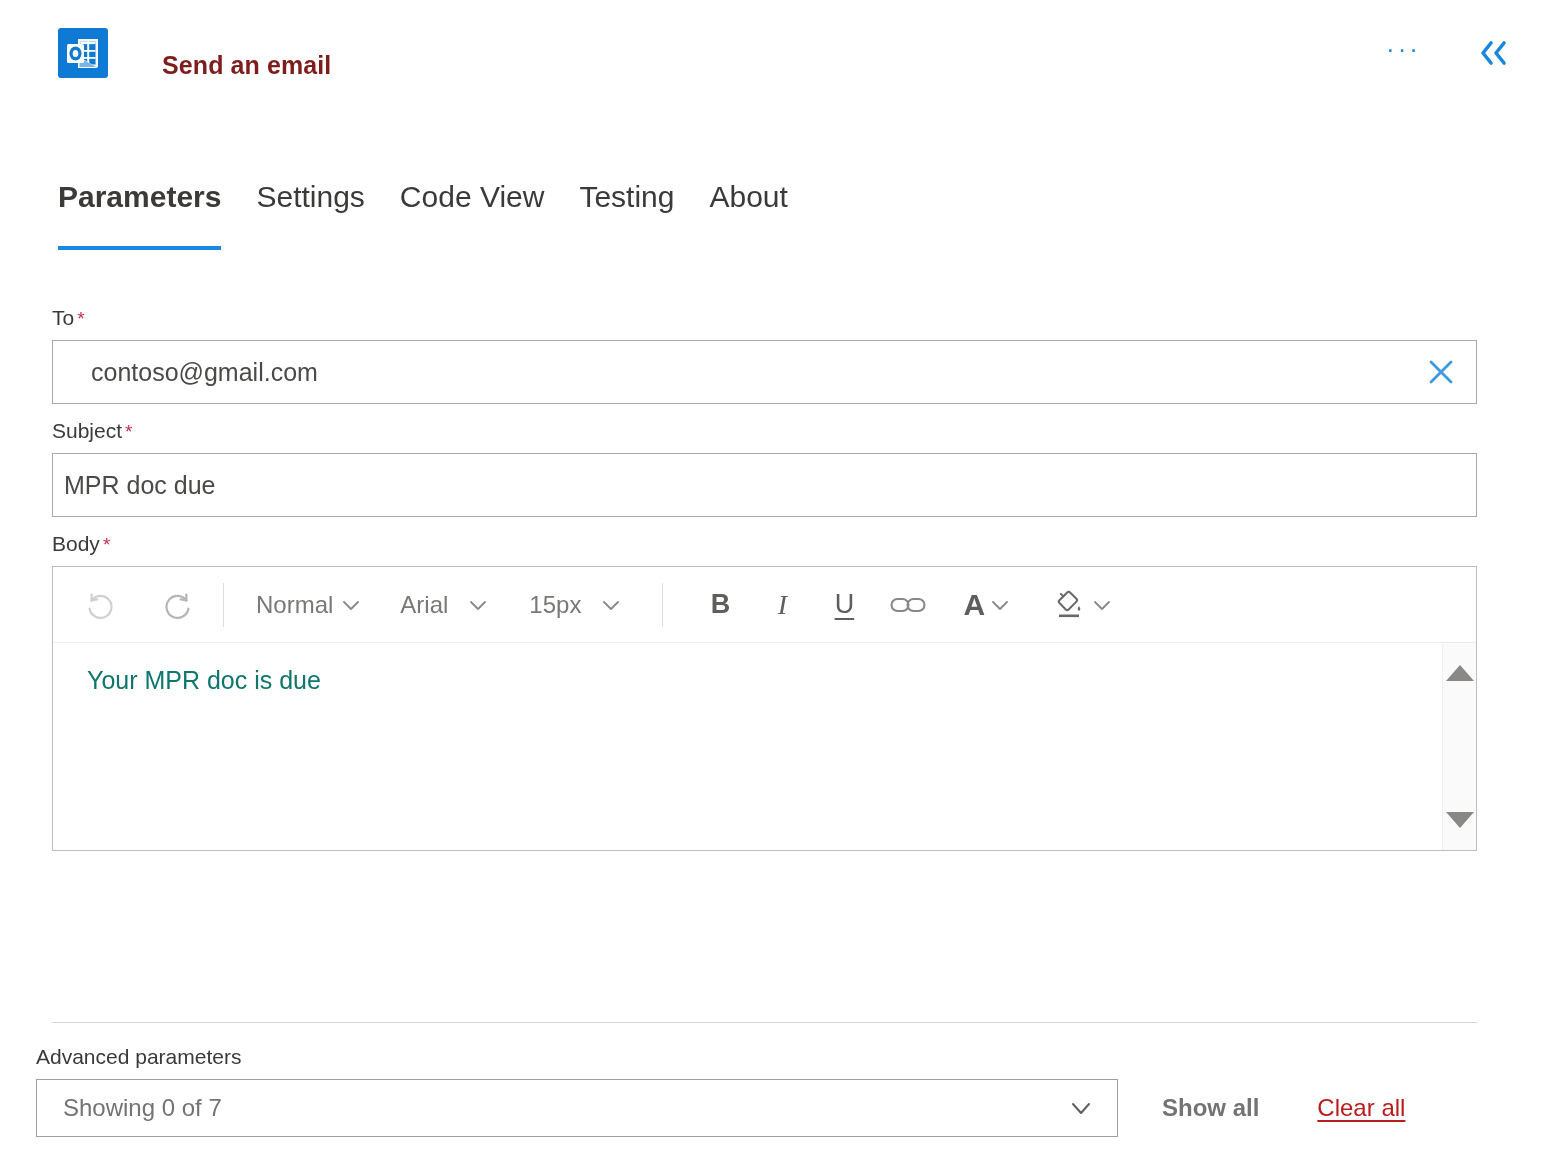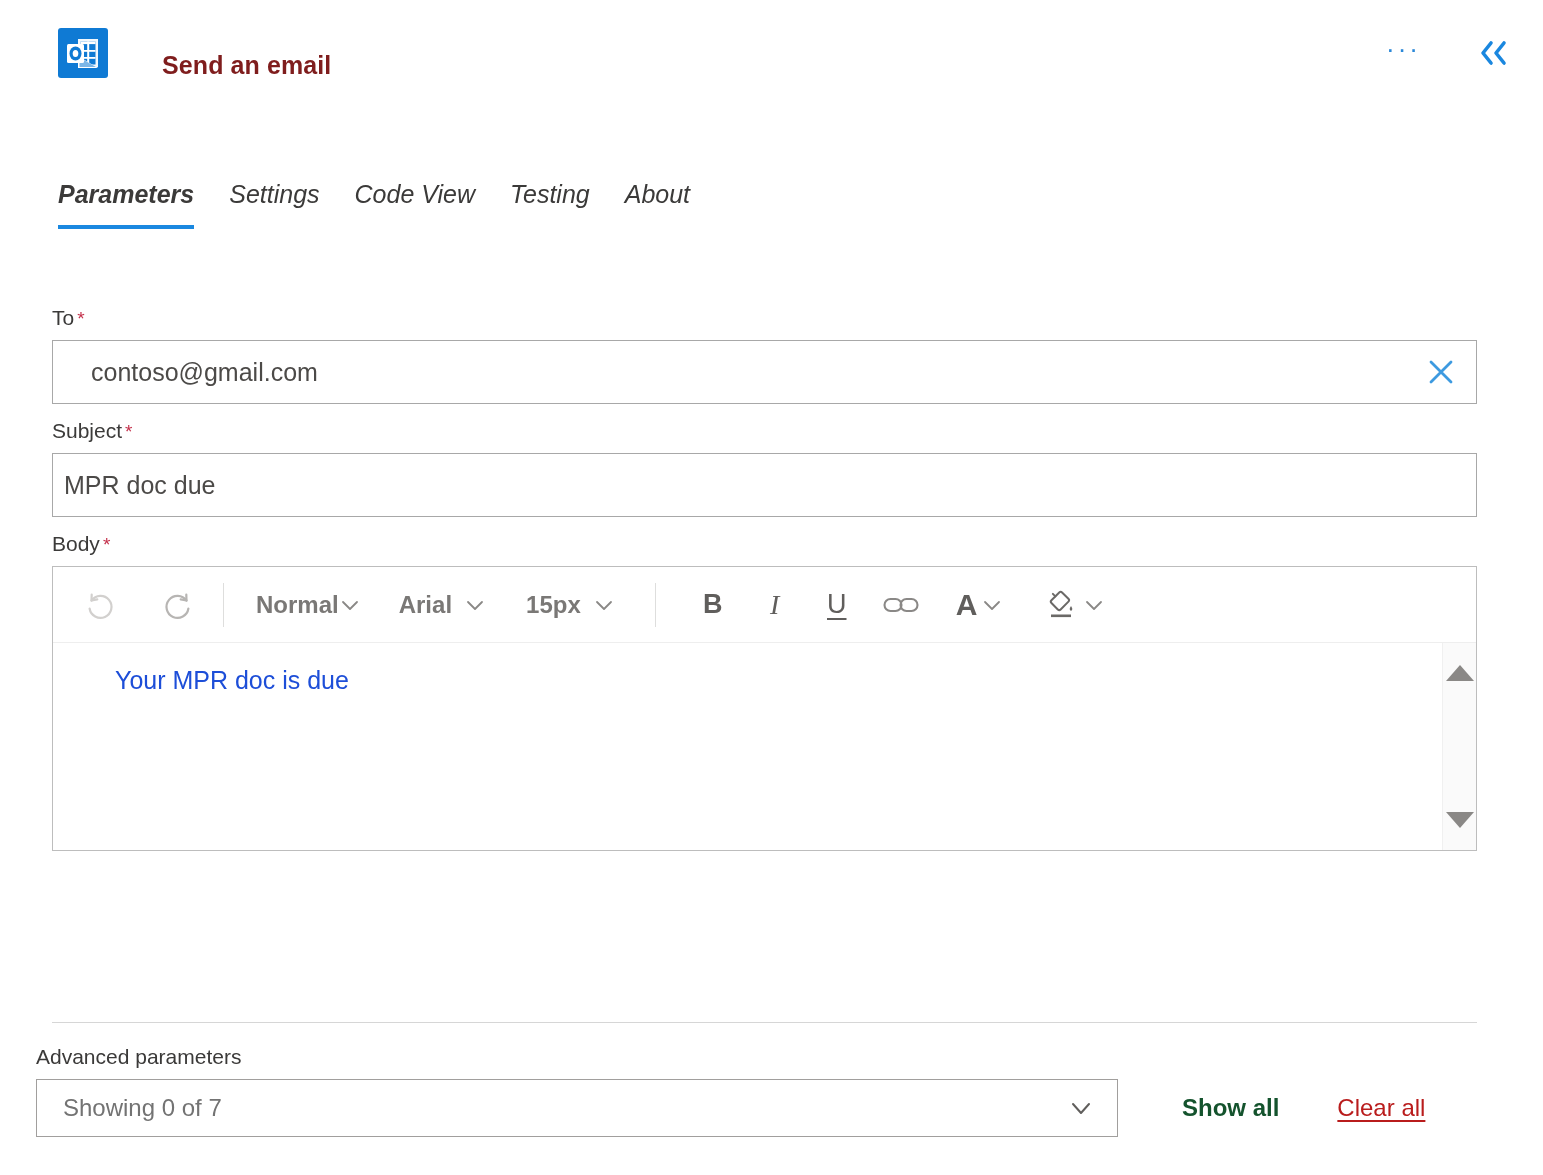--- a/index.html
+++ b/index.html
@@ -69,27 +69,26 @@
 
   
   .tabs {
     position: absolute;
     left: 58px; top: 180px;
     display: flex;
     align-items: flex-start;
     gap: 0;
   }
   .tab {
-    font-size: 25px;
+    font-size: 30px;
     color: #3b3a39;
-    padding: 0 35px 20px 0;
-    cursor: pointer;
-    position: relative;
-    white-space: nowrap;
-    font-style: italic;
+    padding: 0 35px 36px 0;
+    cursor: pointer;
+    position: relative;
+    white-space: nowrap;
   }
   .tab.active { font-weight: bold; }
   .tab.active::after {
     content: "";
     position: absolute;
     left: 0;
     right: 35px;
     bottom: 0;
     height: 4px;
     background: #1a88e0;
@@ -168,27 +167,27 @@
   .tb-divider {
     width: 1px;
     height: 44px;
     background: #dededd;
     margin: 0 20px;
     flex: 0 0 auto;
   }
   .tb-dropdown {
     display: flex;
     align-items: center;
+    gap: 7px;
     cursor: pointer;
     font-size: 24px;
     color: #7a7876;
     padding: 0 12px;
     height: 52px;
     white-space: nowrap;
-    font-weight: bold;
   }
   .tb-chev { display: flex; align-items: center; color: #8a8886; }
   .tb-letter {
     font-size: 27px;
     font-weight: bold;
     color: #605e5c;
     line-height: 1;
   }
   .tb-letter.ital { font-weight: normal; font-style: italic; font-family: "Liberation Serif", serif; font-size: 28px; }
   .tb-letter.und { text-decoration: underline; text-underline-offset: 5px; font-weight: normal; }
@@ -201,23 +200,22 @@
     height: 52px;
   }
 
   .rte-body {
     flex: 1 1 auto;
     position: relative;
     padding: 22px 0 0 34px;
   }
   .rte-text {
     font-size: 25px;
-    color: #1d4ed8;
+    color: #0f766e;
     line-height: 30px;
-    margin-left: 28px;
   }
   .rte-scrollbar {
     position: absolute;
     right: 0; top: 0; bottom: 0;
     width: 34px;
     background: #fafafa;
     border-left: 1px solid #f0f0f0;
     display: flex;
     flex-direction: column;
     justify-content: space-between;
@@ -277,22 +275,22 @@
   }
   .adv-select-val {
     font-size: 24px;
     color: #737373;
     white-space: nowrap;
   }
   .adv-chev { color: #605e5c; display: flex; align-items: center; }
   .link-show {
     font-size: 24px;
     font-weight: bold;
-    color: #14532d;
-    margin-left: 64px;
+    color: #737373;
+    margin-left: 44px;
     cursor: pointer;
     white-space: nowrap;
   }
   .link-clear {
     font-size: 24px;
     color: #b91c1c;
     margin-left: 58px;
     text-decoration: underline;
     text-underline-offset: 4px;
     cursor: pointer;

